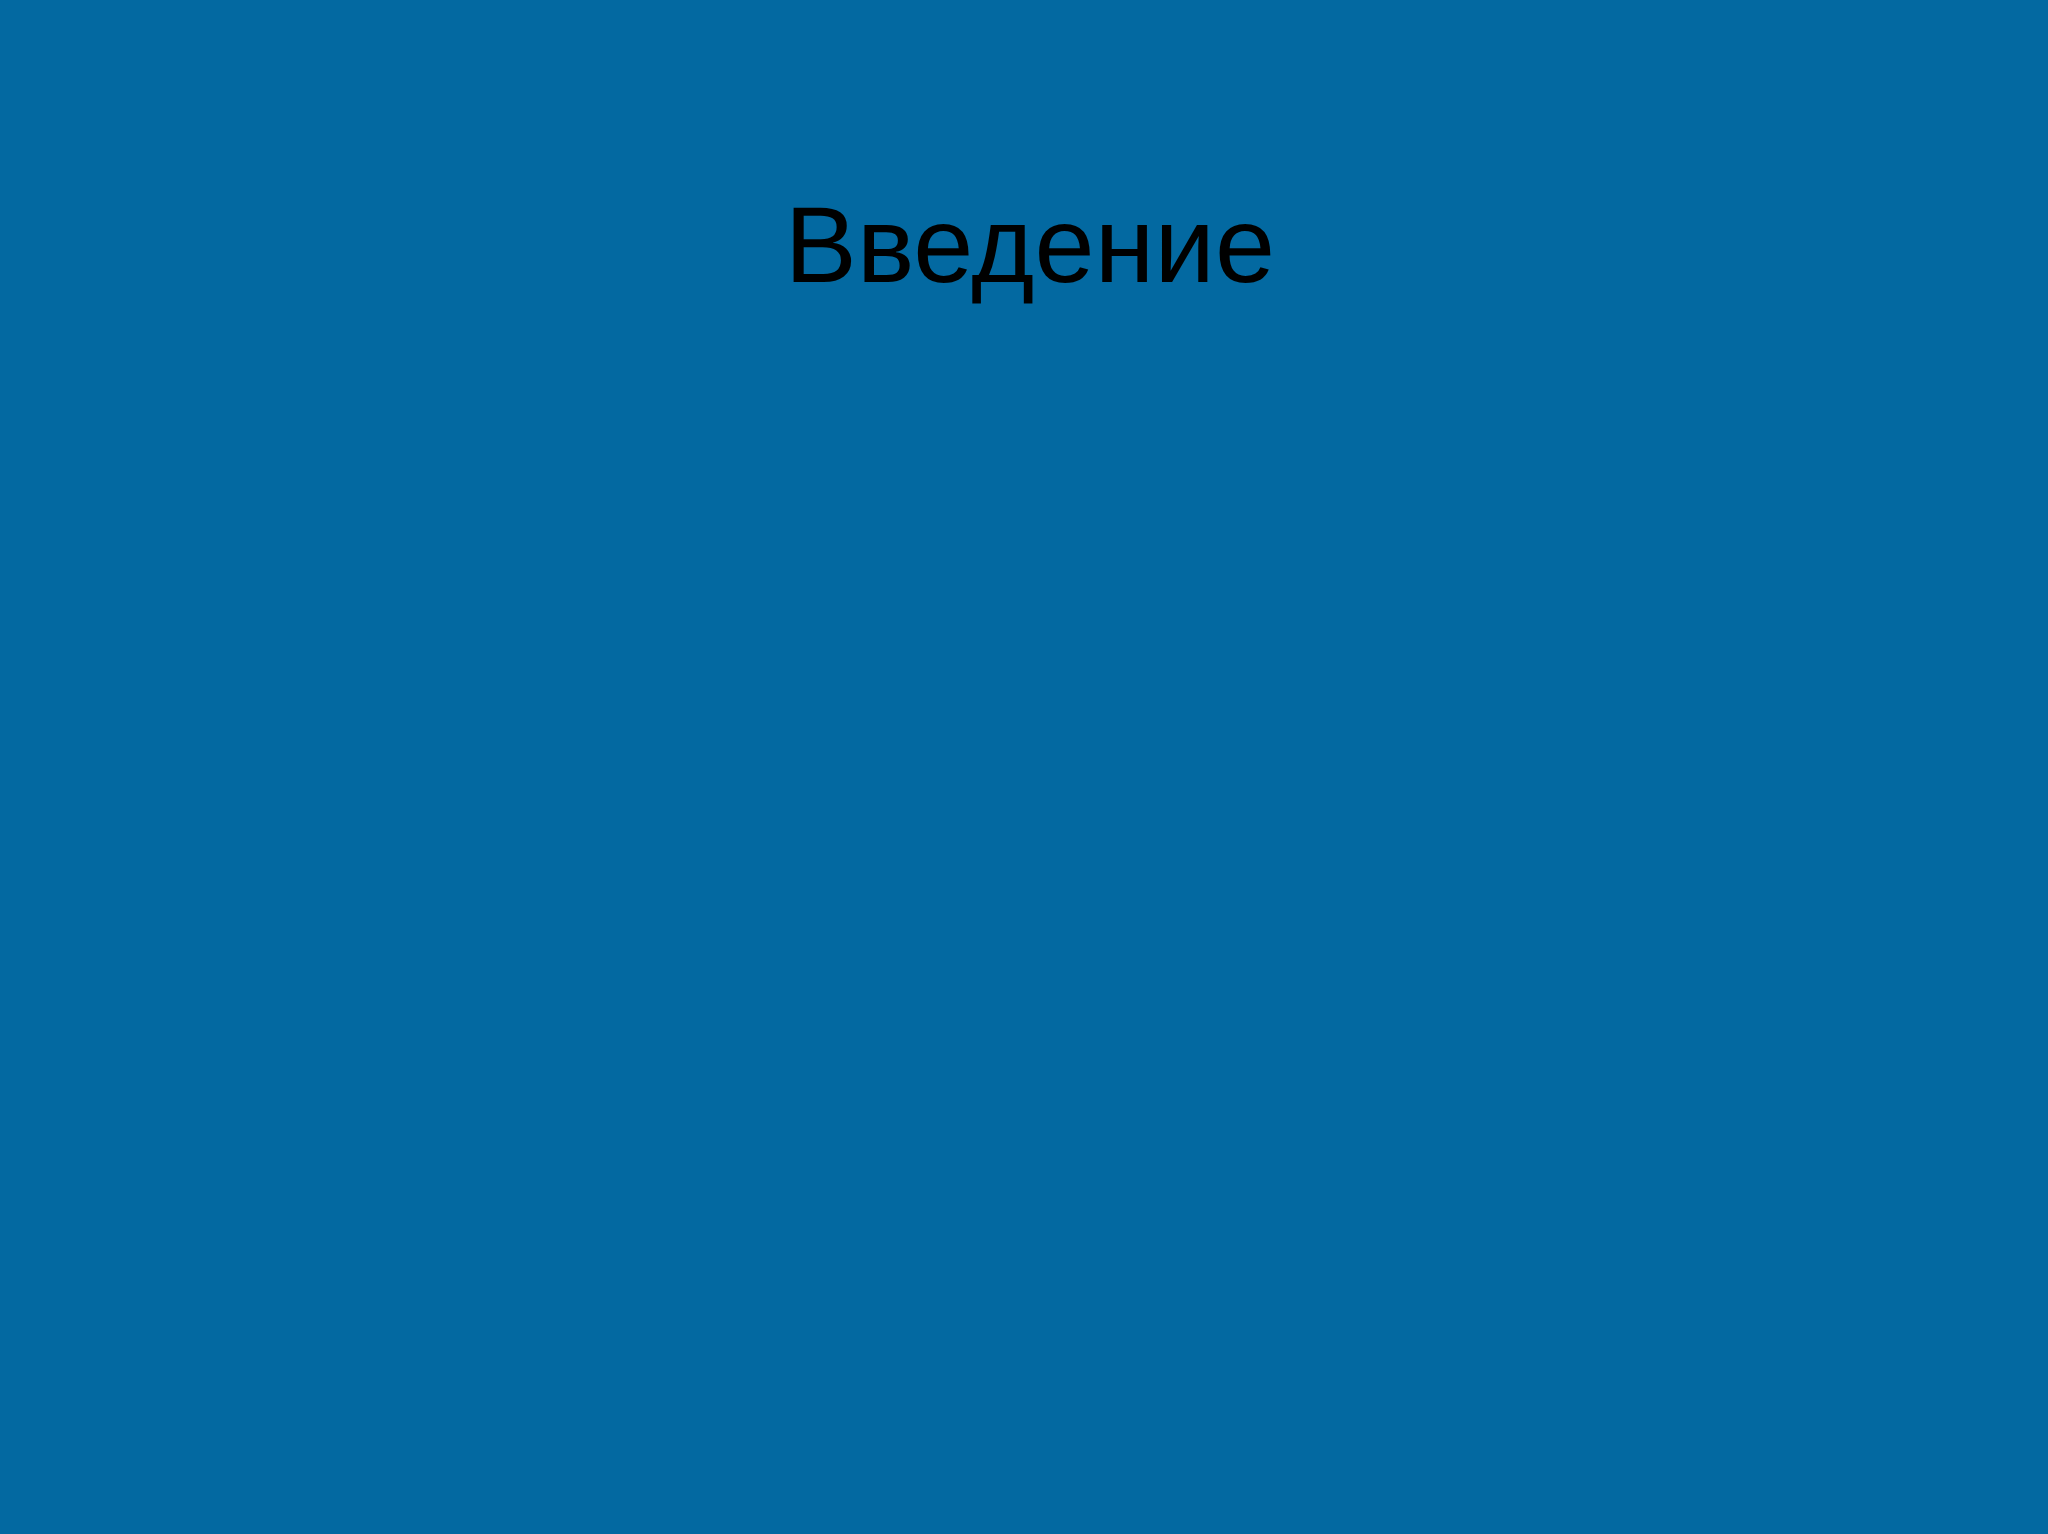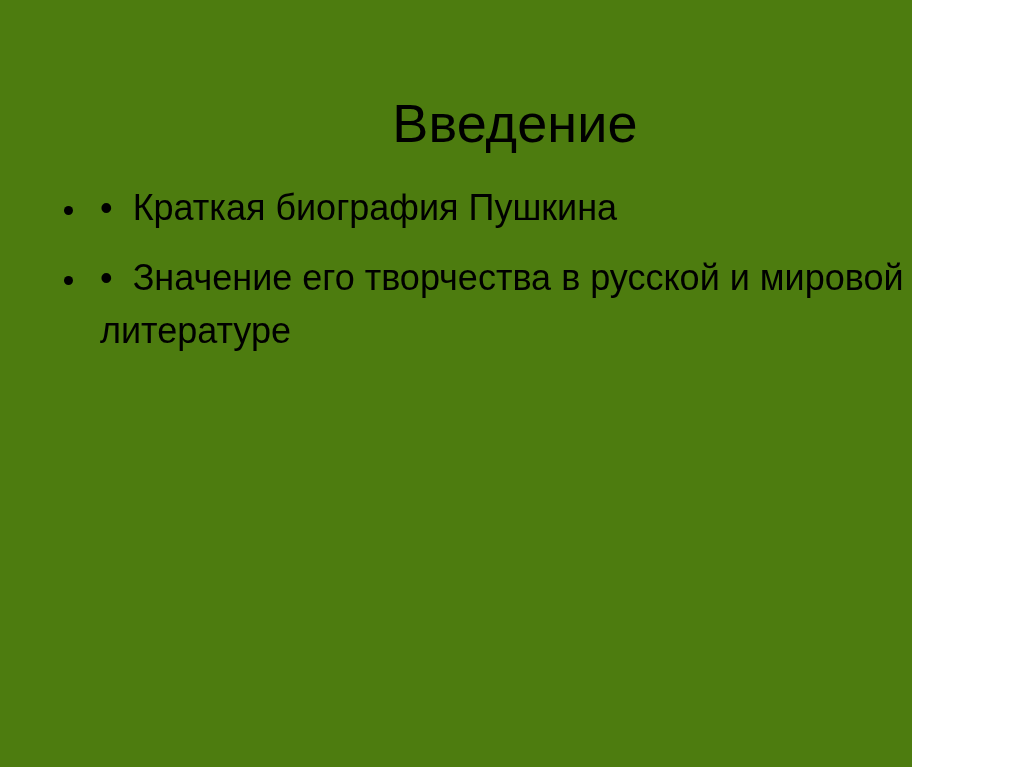--- a/index.html
+++ b/index.html
@@ -12,23 +12,23 @@
     width: 1024px;
     height: 767px;
     overflow: hidden;
     font-family: "Liberation Sans", "DejaVu Sans", sans-serif;
     color: #000000;
     -webkit-font-smoothing: antialiased;
   }
 
   .slide {
     position: relative;
-    width: 912px;
+    width: 1024px;
     height: 767px;
-    background: #4d7c0f;
+    background: #0369a1;
     box-sizing: border-box;
   }
 
   
   .title-block {
     position: absolute;
     left: 0;
     top: 56px;
     width: 1024px;
     text-align: center;
@@ -88,31 +88,14 @@
 </style>
 </head>
 <body>
 
 <div class="slide">
 
   <div class="title-block">
     <h1 class="slide-title">Введение</h1>
   </div>
 
-  <div class="body-block">
-    <ul class="bullet-list">
-
-      <li class="bullet-item">
-        <span class="bullet-marker"></span>
-        <span class="inline-bullet">•&nbsp;</span>
-        <span class="bullet-text">Краткая биография Пушкина</span>
-      </li>
-
-      <li class="bullet-item">
-        <span class="bullet-marker"></span>
-        <span class="inline-bullet">•&nbsp;</span>
-        <span class="bullet-text">Значение его творчества в русской и мировой литературе</span>
-      </li>
-
-    </ul>
-  </div>
 
 </div>
 
 </body></html>

